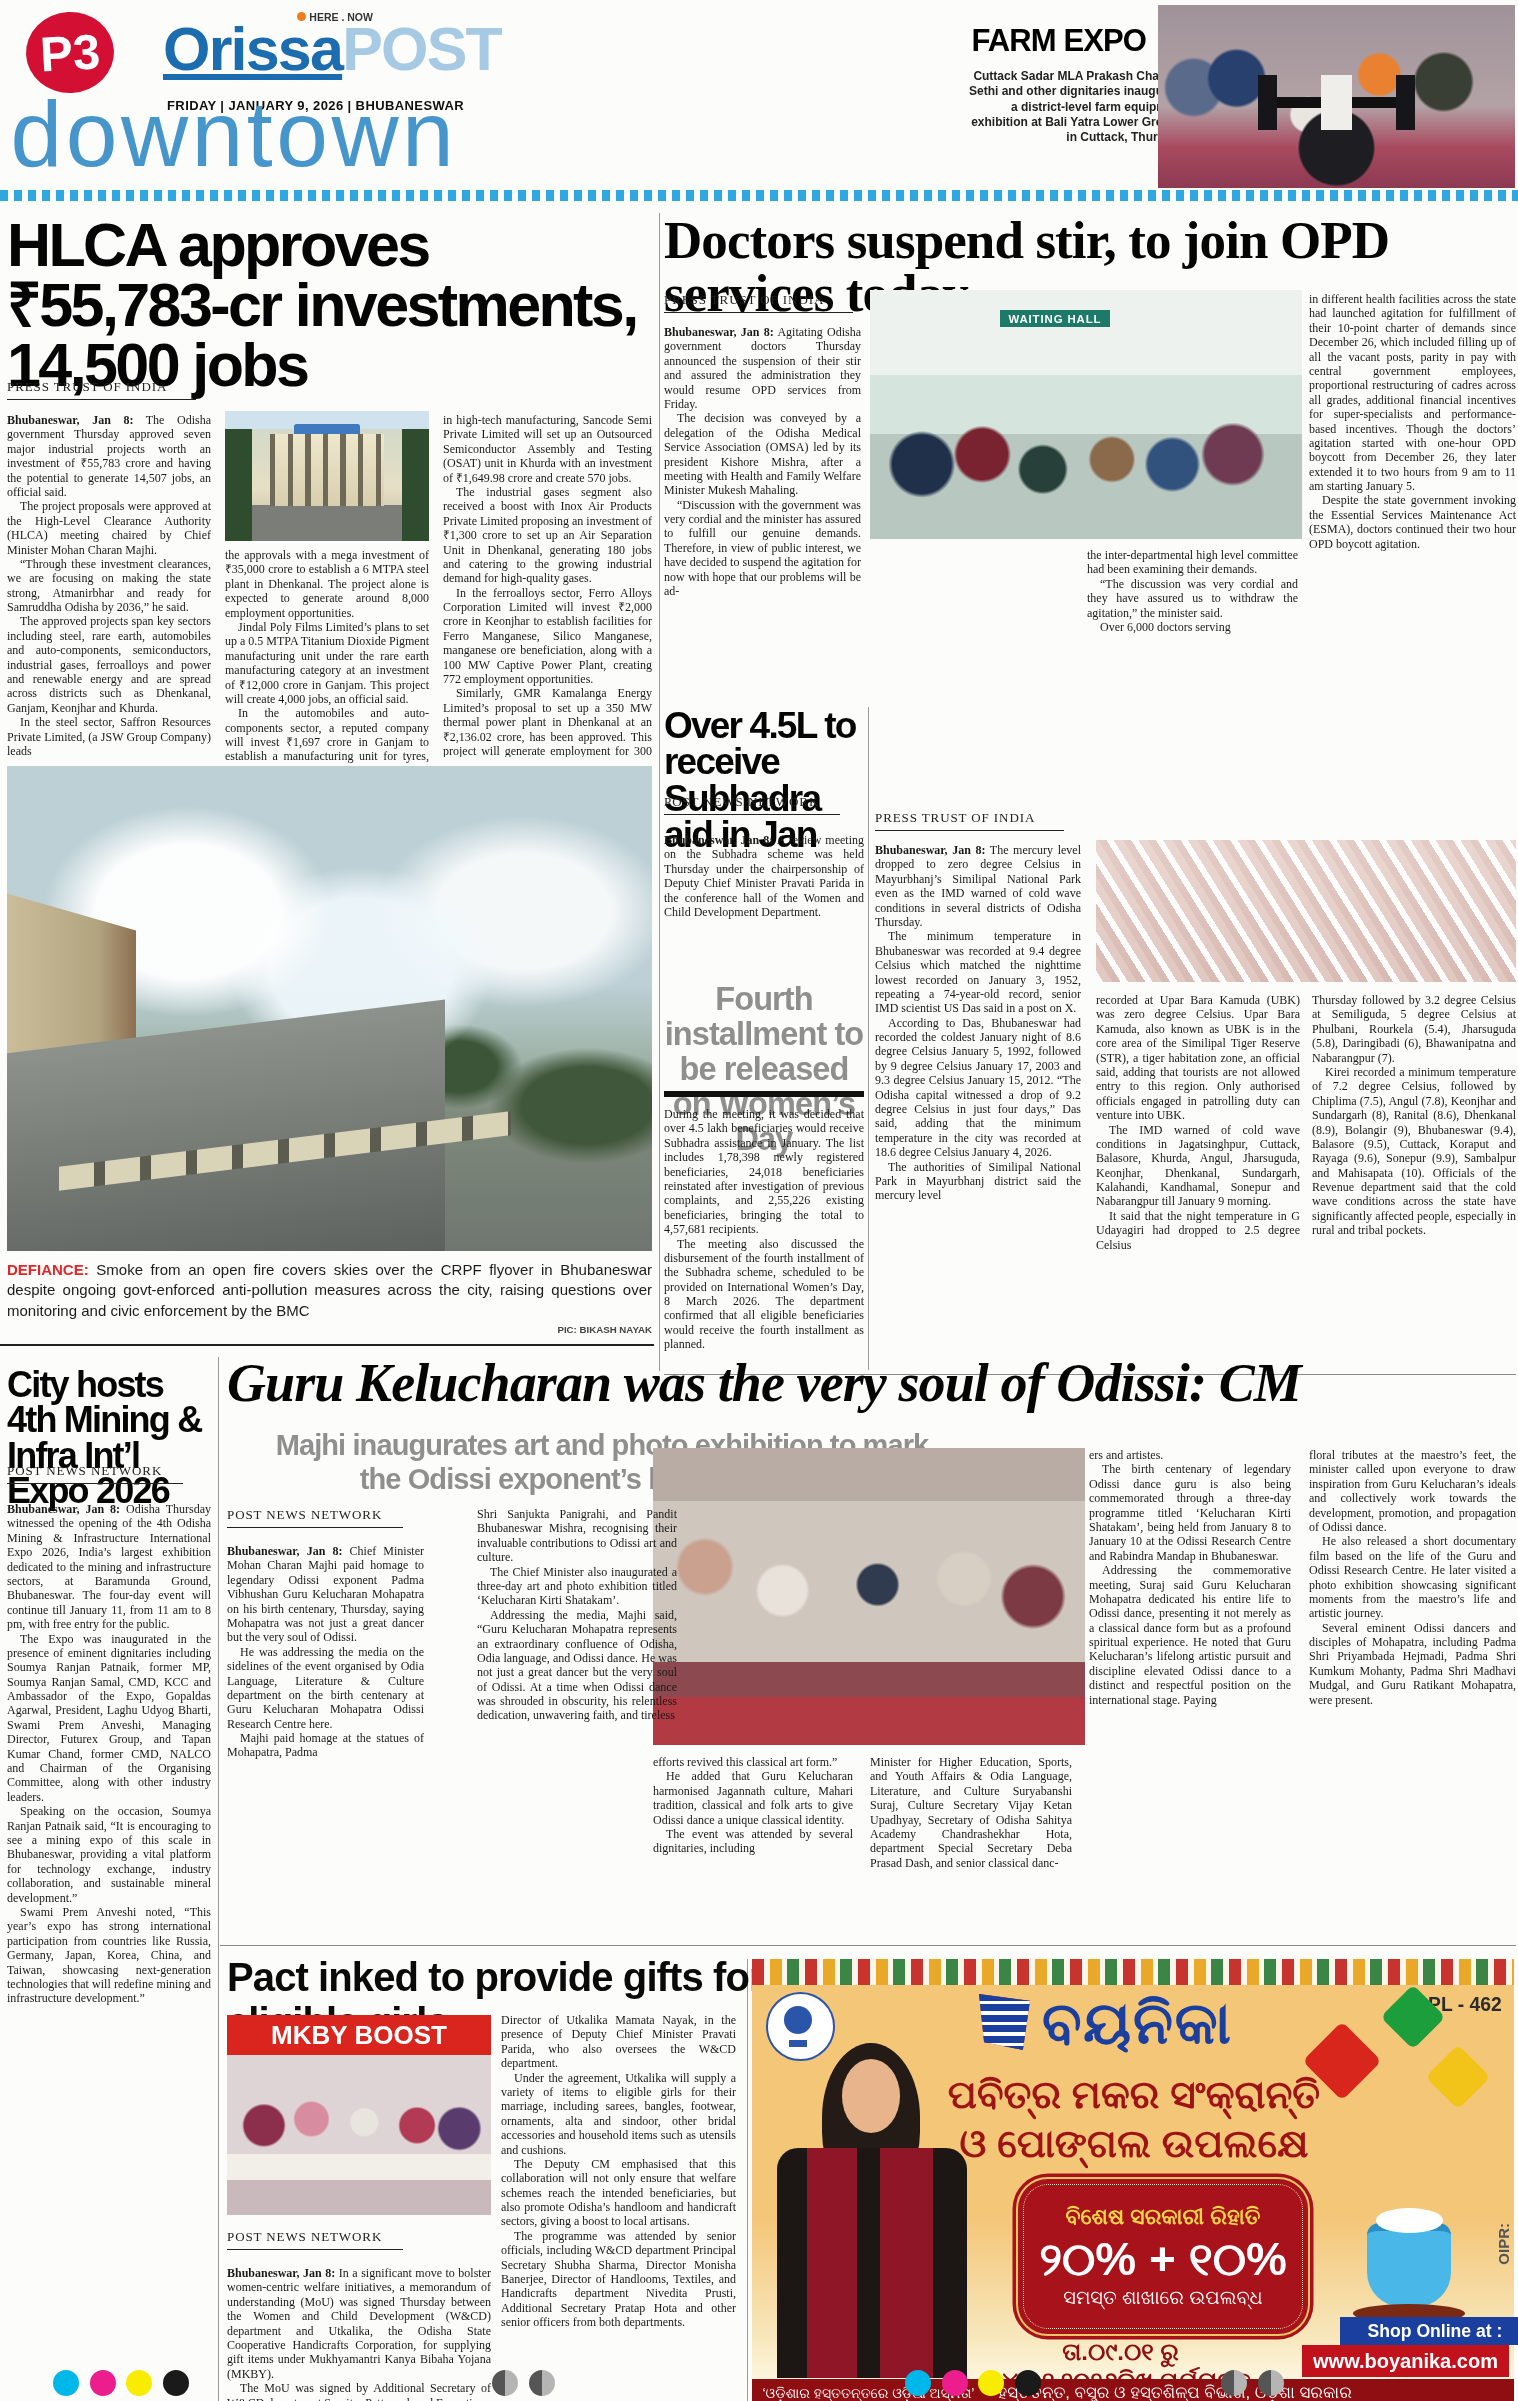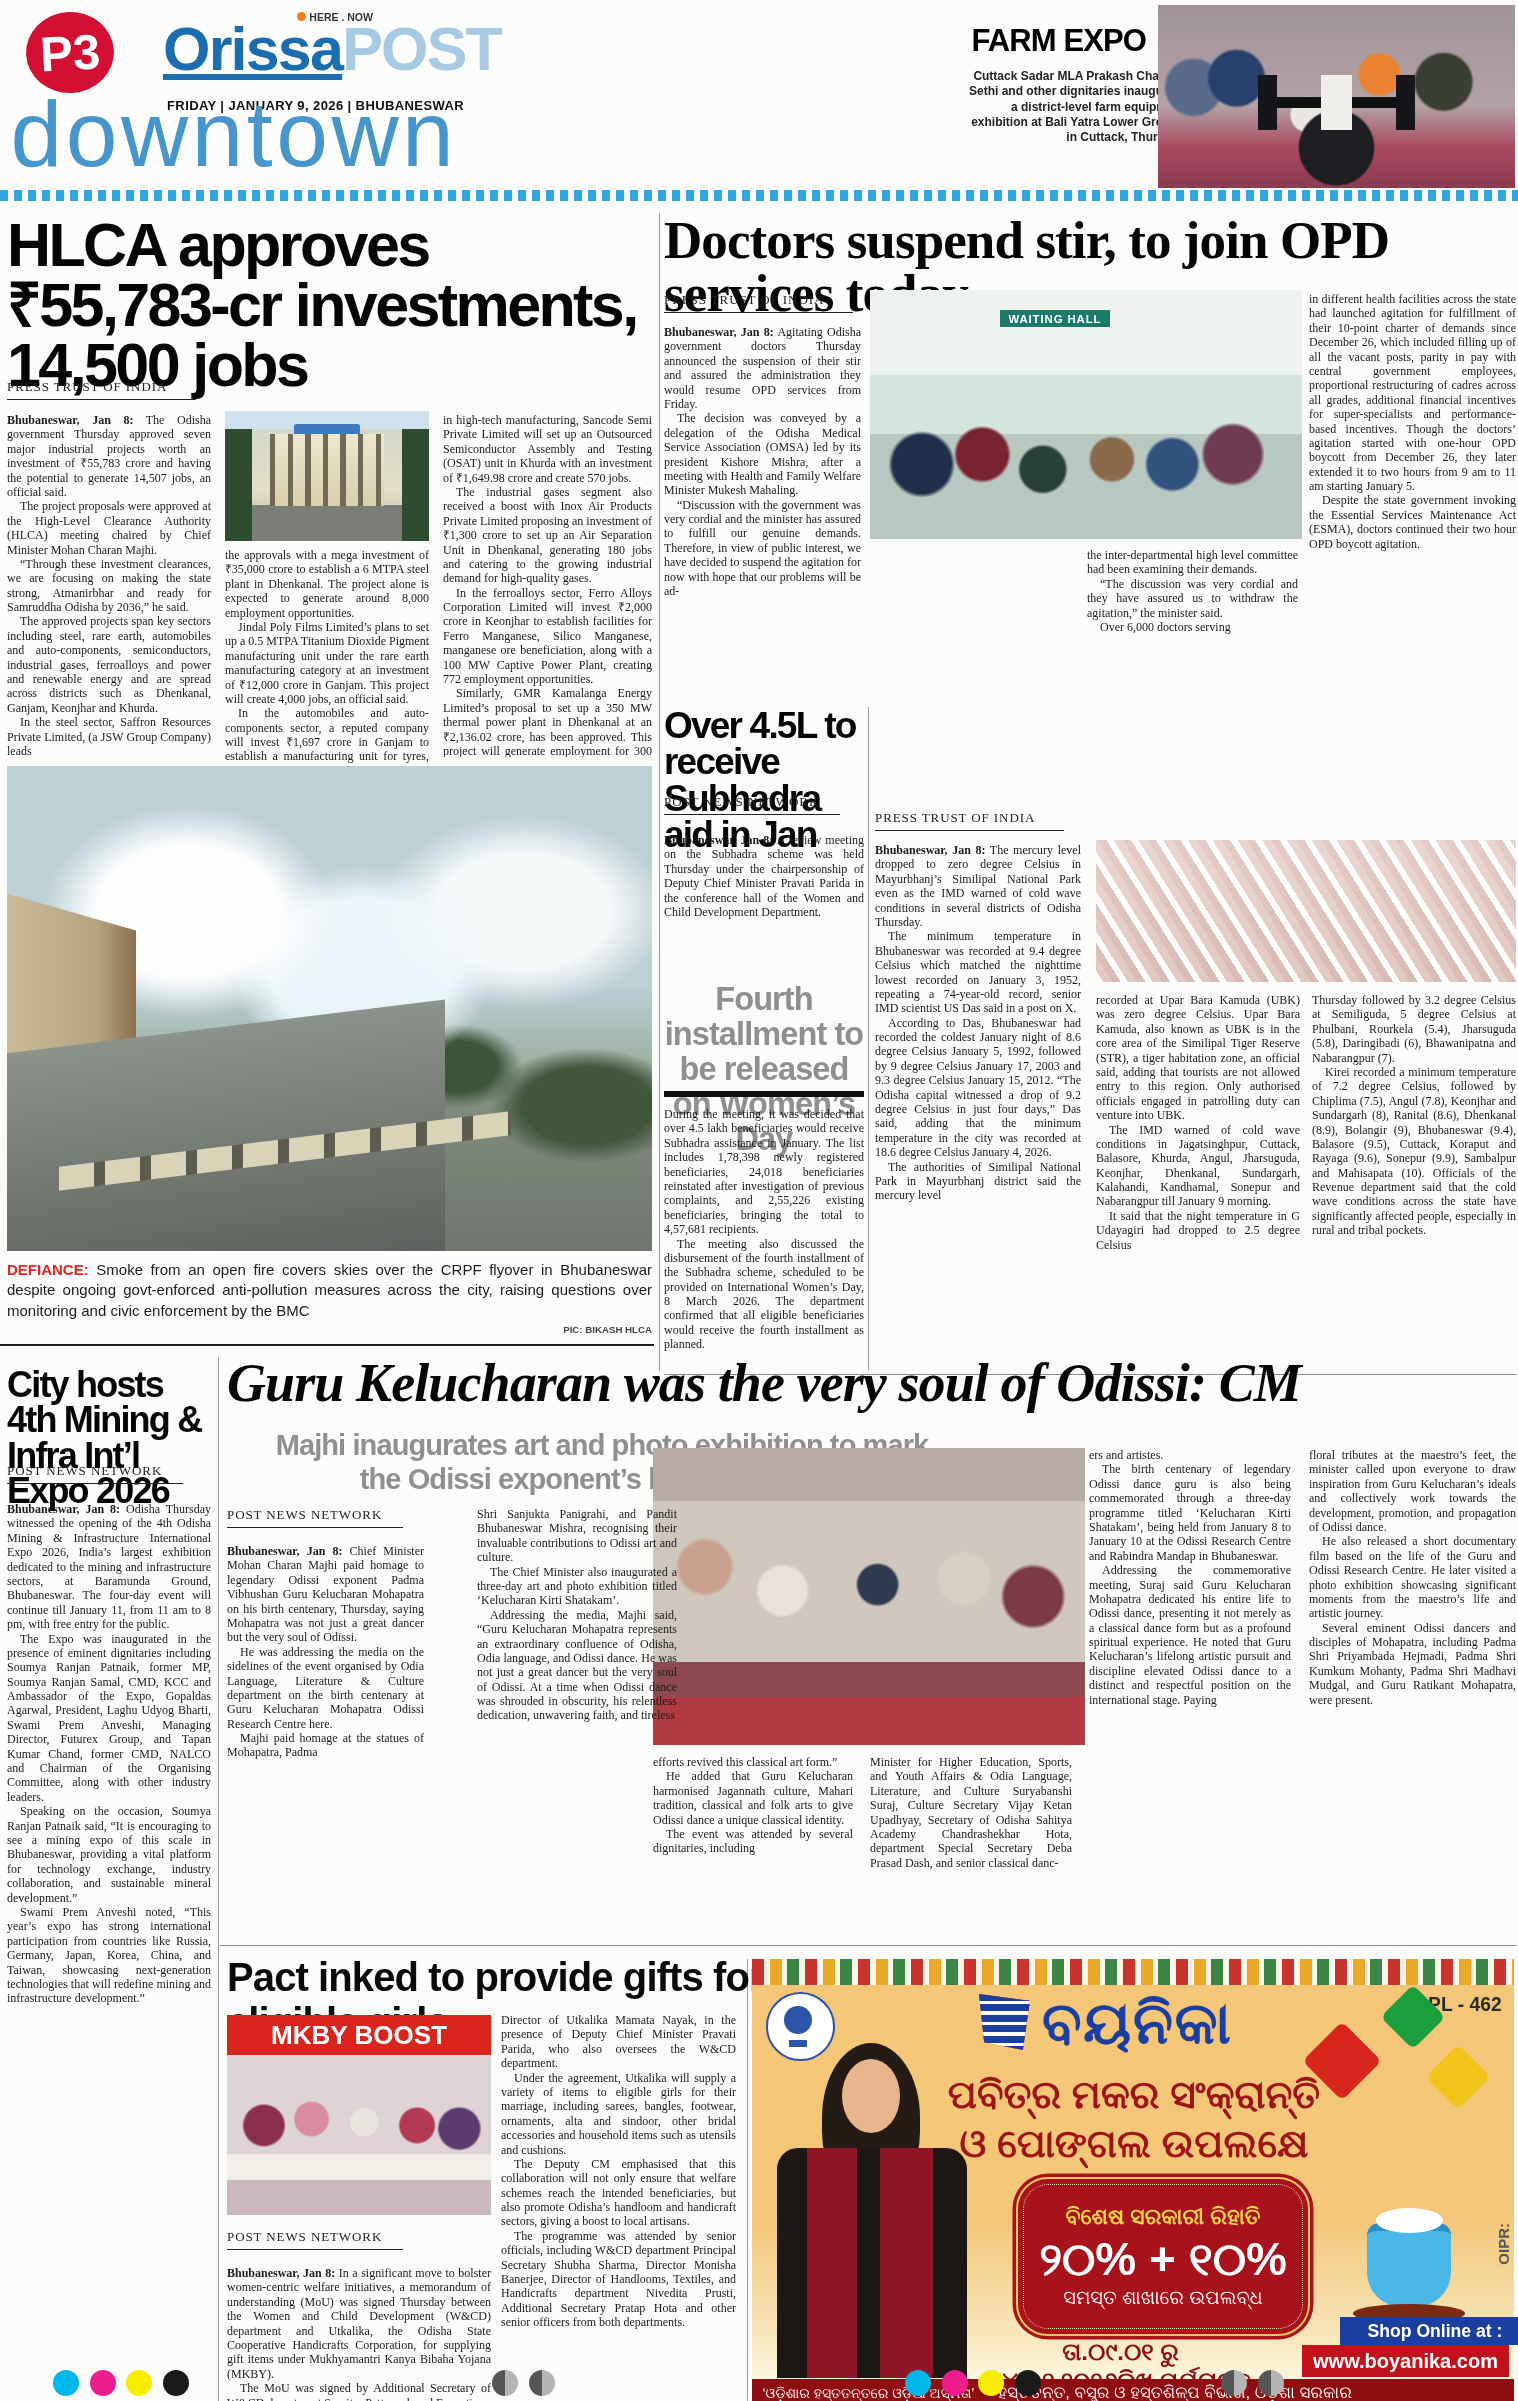--- a/index.html
+++ b/index.html
@@ -202,21 +202,21 @@
     </div>
 
   <div class="abs photo defiance-photo" style="left:7px;top:766px;width:645px;height:485px;">
     <div class="rail"></div>
     <div class="road"></div>
     <div class="curb"></div>
   </div>
   <div class="abs caption" style="left:7px;top:1260px;width:645px;">
     <span class="lbl">DEFIANCE:</span>
     <span>Smoke from an open fire covers skies over the CRPF flyover in Bhubaneswar despite ongoing govt-enforced anti-pollution measures across the city, raising questions over monitoring and civic enforcement by the BMC</span>
-    <div class="pic-credit" style="text-align:right;margin-top:1.8px;">PIC: BIKASH HLCA</div>
+    <div class="pic-credit" style="text-align:right;margin-top:1.8px;">PIC: BIKASH NAYAK</div>
   </div>
   <div class="abs hrule" style="left:0;top:1344px;width:654px;"></div>
 
   <div class="abs vrule" style="left:659px;top:213px;height:1158px;"></div>
   <div class="abs vrule" style="left:868px;top:707px;height:663px;"></div>
   <div class="abs vrule" style="left:218px;top:1357px;height:1044px;"></div>
   <div class="abs vrule" style="left:747px;top:1959px;height:443px;"></div>
 
   <div class="abs headline-serif" style="left:664px;top:214px;width:852px;font-size:53px;">Doctors suspend stir, to join OPD services today</div>
   <div class="abs byline" style="left:664px;top:292px;">PRESS TRUST OF INDIA</div>

